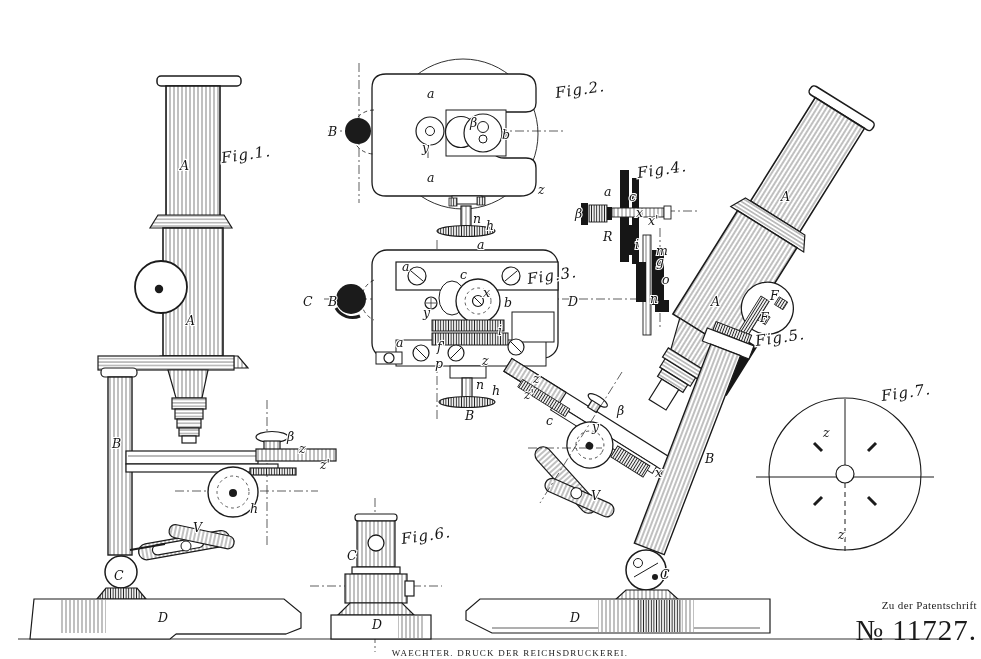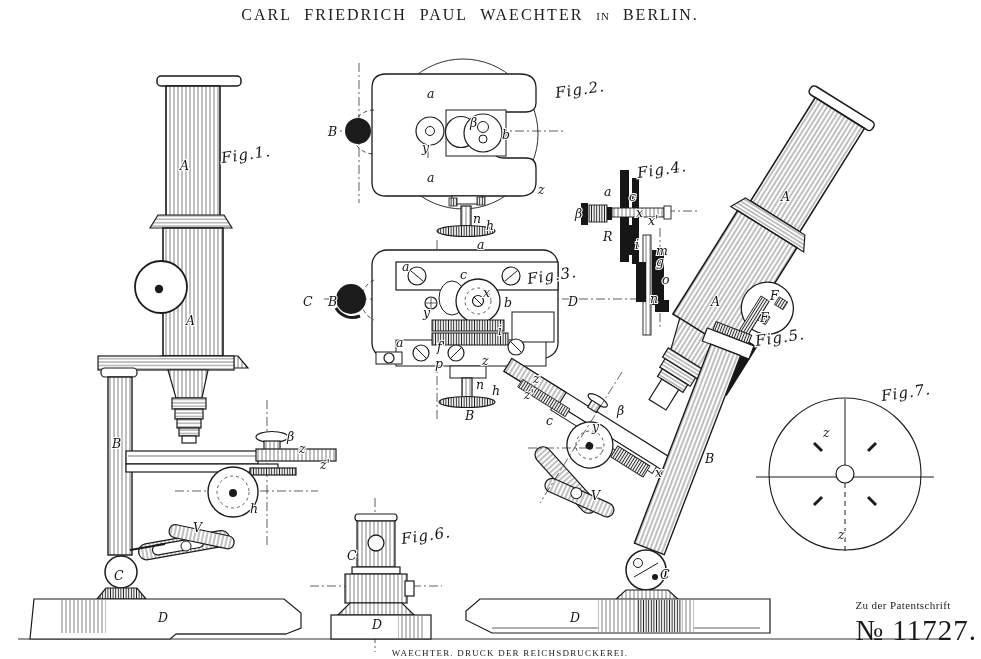--- a/index.html
+++ b/index.html
@@ -6,39 +6,34 @@
   .sheet{position:relative;width:981px;height:659px;background:#ffffff;overflow:hidden;
          font-family:"Liberation Serif", serif;color:#1b1b1b;}
   .title-row{position:absolute;top:6px;left:0;width:940px;text-align:center;
              font-size:16px;letter-spacing:2px;word-spacing:7px;}
   .t-in{font-size:11px;letter-spacing:1px;text-transform:uppercase;}
   .subtitle{position:absolute;top:29px;left:0;width:940px;text-align:center;
             font-family:"DejaVu Sans", sans-serif;font-weight:bold;font-size:11.5px;
             letter-spacing:.4px;word-spacing:3px;}
   .imprint{position:absolute;bottom:1px;left:40px;width:940px;text-align:center;
            font-size:9px;letter-spacing:1.2px;}
-  .patent-ref{position:absolute;right:4px;bottom:12px;text-align:left;}
+  .patent-ref{position:absolute;right:4px;bottom:12px;text-align:right;}
   .patent-caption{font-size:11px;letter-spacing:.4px;margin-bottom:3px;}
   .patent-number{font-size:29px;letter-spacing:1px;}
   svg.drawing{position:absolute;top:0;left:0;}
   .fig-label{font:italic 15px "DejaVu Serif", serif;letter-spacing:1px;fill:#151515;
              paint-order:stroke;stroke:#fff;stroke-width:2.5px;}
   .part-label{font:italic 12.5px "DejaVu Serif", serif;fill:#151515;
               paint-order:stroke;stroke:#fff;stroke-width:2.2px;}
 </style>
 </head>
 <body>
 
 <div class="sheet">
 
-  <div class="title-row">
-    <span>CARL FRIEDRICH PAUL WAECHTER</span>
-    <span class="t-in">in</span>
-    <span>BERLIN.</span>
-  </div>
 
   <svg class="drawing" width="981" height="659" viewBox="0 0 981 659">
     <defs>
       <pattern id="vl3" width="4" height="6" patternUnits="userSpaceOnUse">
         <rect width="4" height="6" fill="#ffffff"></rect>
         <line x1="2" y1="0" x2="2" y2="6" stroke="#4a4a4a" stroke-width="0.7"></line>
       </pattern>
       <pattern id="vl2" width="2.6" height="6" patternUnits="userSpaceOnUse">
         <rect width="2.6" height="6" fill="#ffffff"></rect>
         <line x1="1.3" y1="0" x2="1.3" y2="6" stroke="#222" stroke-width="1"></line>

